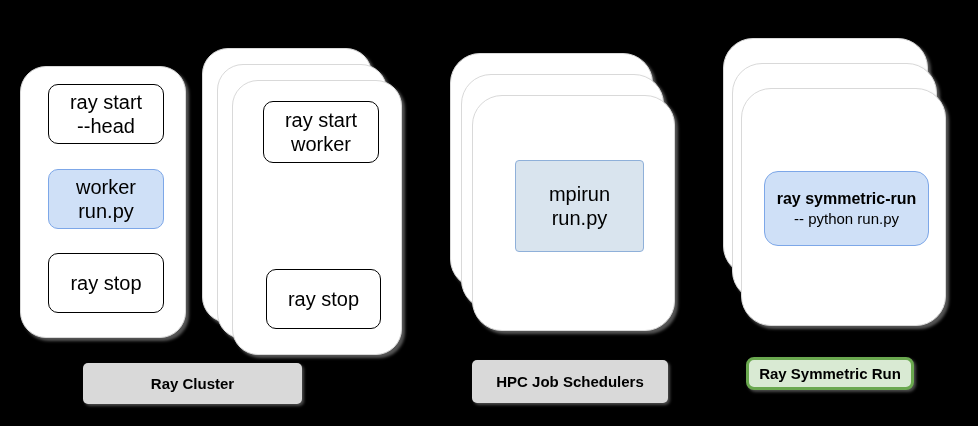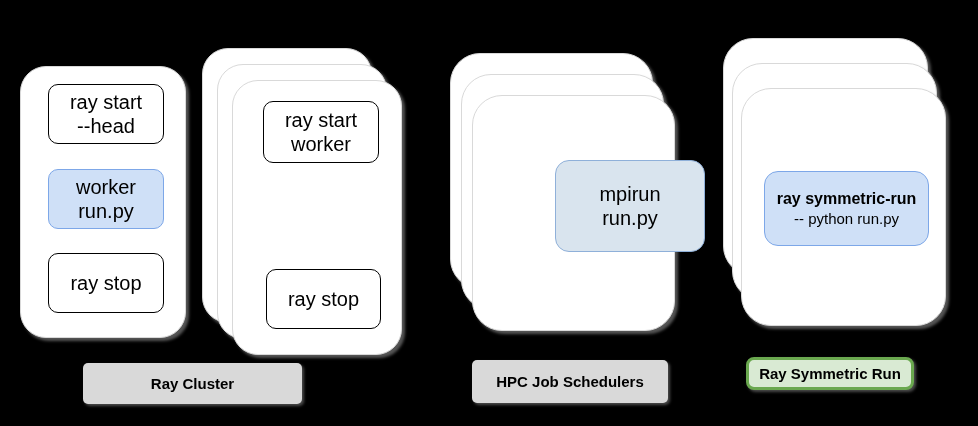--- a/index.html
+++ b/index.html
@@ -63,21 +63,21 @@
   .blue  { background: var(--blue-fill, #cfe0f7);  border: 1.5px solid var(--blue-border, #7da7e8); }
   .blue2 { background: var(--blue-fill-muted, #d9e4ee); border: 1.5px solid var(--blue-border-muted, #8fb0d9); }
 
   .g1-b1 { left: 27px; top: 17px;  width: 116px; height: 60px; }
   .g1-b2 { left: 27px; top: 102px; width: 116px; height: 60px; }
   .g1-b3 { left: 27px; top: 186px; width: 116px; height: 60px; }
 
   .g2-b1 { left: 30px; top: 20px;  width: 116px; height: 62px; }
   .g2-b2 { left: 33px; top: 188px; width: 115px; height: 60px; }
 
-  .g3-b1 { left: 42px; top: 64px; width: 150px; height: 92px; border-radius: 14px; margin-left: 40px; }
+  .g3-b1 { left: 42px; top: 64px; width: 129px; height: 92px; border-radius: 4px; }
 
   .g4-b1 { left: 22px; top: 82px; width: 165px; height: 75px; border-radius: 14px;
            font-size: 15px; line-height: 20px; }
   .g4-b1 .bold-line { font-weight: bold; font-size: 16px; }
 
   
   .label {
     position: absolute;
     display: flex;
     align-items: center;

